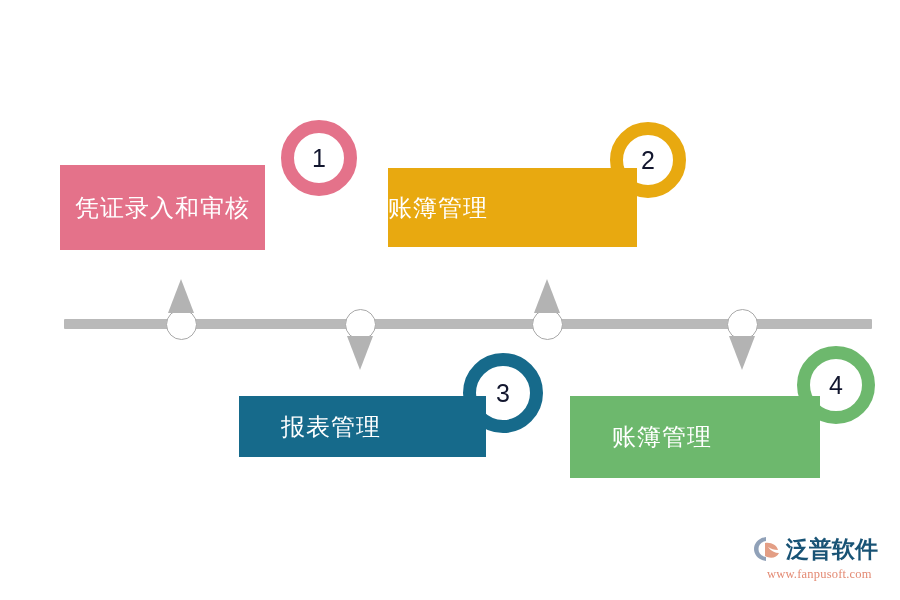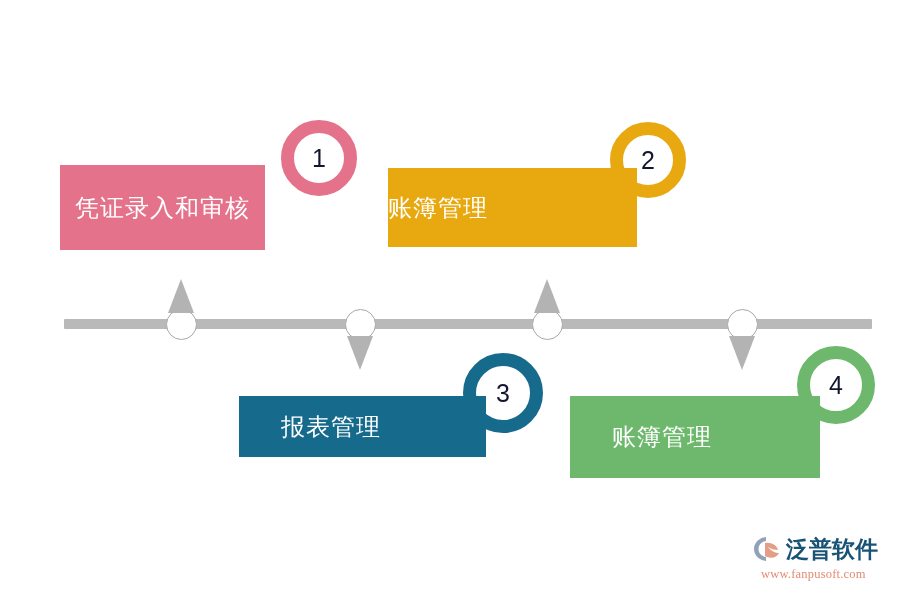--- a/index.html
+++ b/index.html
@@ -111,21 +111,21 @@
     font-size: 23px;
     line-height: 1;
     letter-spacing: 0px;
     font-weight: 700;
   }
   .wm-url {
     color: #e2846c;
     font-size: 12.5px;
     line-height: 1;
     margin-top: 4px;
-    margin-left: 9px;
+    margin-left: 15px;
     font-family: "Liberation Serif", "DejaVu Serif", serif;
     letter-spacing: 0.2px;
   }
 </style>
 </head>
 <body>
 
 <div id="canvas">
 
   <div class="timeline-bar"></div>

